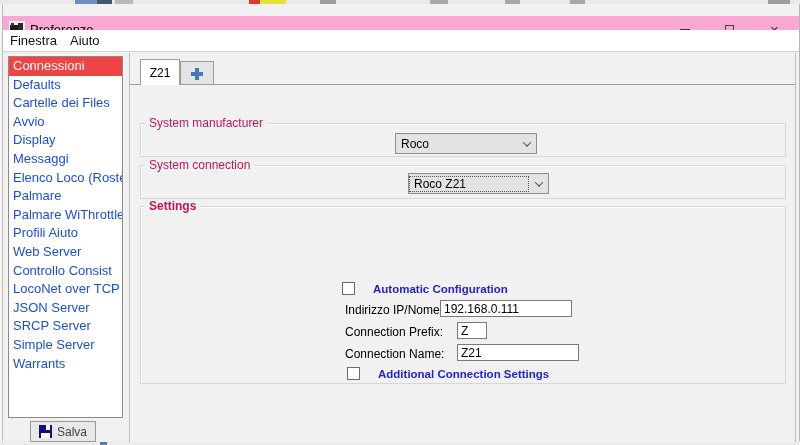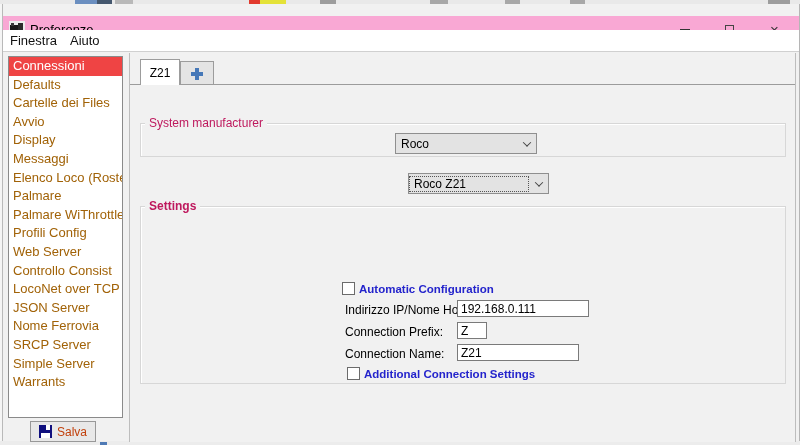--- a/index.html
+++ b/index.html
@@ -24,23 +24,23 @@
   .glyph-max { width:9px; height:9px; border:1px solid #444; display:block; }
   .glyph-close { font-size:15px; color:#333; line-height:1; }
 
   .menubar { position:absolute; left:0; top:26px; width:100%; height:22px; background:#ffffff; border-bottom:1px solid #d0d0d0; display:flex; align-items:center; }
   .menu-item { font-size:13px; color:#111; padding:2px 6px; margin-left:1px; }
 
   .body-area { position:absolute; left:0; top:49px; width:100%; height:388px; background:#f1f1f1; }
 
   
   .listbox { position:absolute; left:5px; top:3px; width:115px; height:362px; background:#fff; border:1px solid #8a8a8a; overflow:hidden; }
-  .list-item { height:18.6px; line-height:18.6px; font-size:13px; color:#a16207; padding-left:4px; white-space:nowrap; }
+  .list-item { height:18.6px; line-height:18.6px; font-size:13px; color:#1d4ed8; padding-left:4px; white-space:nowrap; }
   .list-item.selected { background:#ef4444; color:#fff; }
-  .save-btn { position:absolute; left:27px; top:368px; width:66px; height:21px; background:#e8e8e8; border:1px solid #989898; display:flex; align-items:center; justify-content:center; gap:5px; font-size:12px; color:#c2410c; }
+  .save-btn { position:absolute; left:27px; top:368px; width:66px; height:21px; background:#e8e8e8; border:1px solid #989898; display:flex; align-items:center; justify-content:center; gap:5px; font-size:12px; color:#404040; }
   .floppy { position:relative; width:13px; height:13px; background:#10107e; }
   .floppy .shutter { position:absolute; top:0; right:2px; width:4px; height:5px; background:#fff; }
   .floppy .label { position:absolute; bottom:0; left:2px; width:9px; height:5px; background:#fff; }
 
   
   .main { position:absolute; left:126px; top:0; width:667px; height:389px; border-left:1px solid #bdbdbd; border-right:1px solid #bdbdbd; border-bottom:1px solid #bdbdbd; background:#f1f1f1; }
   .tab { position:absolute; top:6px; height:26px; border:1px solid #9c9c9c; display:flex; align-items:center; justify-content:center; font-size:12px; }
   .tab-active { left:10px; width:40px; background:#ffffff; border-bottom:none; z-index:3; color:#000; }
   .tab-plus { left:50px; top:8px; height:24px; width:34px; background:#e4e4e4; border-bottom:none; z-index:1; }
   .plus-glyph { position:relative; width:12px; height:12px; }
@@ -63,21 +63,21 @@
   .combo-arrow-zone { width:19px; height:100%; display:flex; align-items:center; justify-content:center; }
   .chev { width:6px; height:6px; border-right:1.4px solid #444; border-bottom:1.4px solid #444; transform:rotate(45deg) translate(-1px,-1px); }
   .combo-manufacturer { left:265px; top:48px; width:142px; }
   .combo-connection { left:278px; top:88px; width:141px; }
 
   .checkbox { width:13px; height:13px; background:#fff; border:1px solid #6b6b6b; display:inline-block; flex:none; }
   .blue-label { font-size:11.5px; font-weight:600; color:#2424cc; }
   .field-label { font-size:12px; color:#000; }
   .txt { position:absolute; height:17px; border:1px solid #7a7a7a; background:#fff; font-size:12px; font-family:"Liberation Sans",sans-serif; color:#000; padding:0 3px; }
 
-  .row-abs { position:absolute; display:flex; align-items:center; gap:4px; }
+  .row-abs { position:absolute; display:flex; align-items:center; gap:18px; }
 </style>
 </head>
 <body>
 
 <div id="stage">
 
   <div class="bg-top">
     <div class="bg-seg" style="left:75px;width:22px;background:#6b8fc0;"></div>
     <div class="bg-seg" style="left:97px;width:15px;background:#44576e;"></div>
     <div class="bg-seg" style="left:115px;width:18px;background:#b9b9b9;"></div>
@@ -130,26 +130,25 @@
       <div class="listbox">
         <div class="list-item selected">Connessioni</div>
         <div class="list-item">Defaults</div>
         <div class="list-item">Cartelle dei Files</div>
         <div class="list-item">Avvio</div>
         <div class="list-item">Display</div>
         <div class="list-item">Messaggi</div>
         <div class="list-item">Elenco Loco (Roster)</div>
         <div class="list-item">Palmare</div>
         <div class="list-item">Palmare WiThrottle</div>
-        <div class="list-item">Profili Config</div>
+        <div class="list-item">Profili Aiuto</div>
         <div class="list-item">Web Server</div>
         <div class="list-item">Controllo Consist</div>
         <div class="list-item">LocoNet over TCP Server</div>
         <div class="list-item">JSON Server</div>
-        <div class="list-item">Nome Ferrovia</div>
         <div class="list-item">SRCP Server</div>
         <div class="list-item">Simple Server</div>
         <div class="list-item">Warrants</div>
       </div>
 
       <div class="save-btn">
         <span class="floppy">
             <span class="shutter"></span>
             <span class="label"></span>
           </span>
@@ -173,38 +172,41 @@
           <div class="groupbox gb-manufacturer">
             <span class="group-title">System manufacturer</span>
           </div>
           <div class="combo combo-manufacturer">
             <span class="combo-text">Roco</span>
             <span class="combo-arrow-zone">
                 <span class="chev"></span>
               </span>
           </div>
 
+          <div class="groupbox gb-connection">
+            <span class="group-title">System connection</span>
+          </div>
           <div class="combo combo-connection">
             <span class="combo-text focused">Roco Z21</span>
             <span class="combo-arrow-zone">
                 <span class="chev"></span>
               </span>
           </div>
 
           <div class="groupbox gb-settings">
             <span class="group-title">Settings</span>
           </div>
 
           <div class="row-abs" style="left:212px; top:197px;">
             <span class="checkbox"></span>
             <span class="blue-label">Automatic Configuration</span>
           </div>
 
           <span class="field-label" style="position:absolute; left:215px; top:218px;">Indirizzo IP/Nome Host:</span>
-          <input class="txt" style="left: 327px; top: 215px; width: 132px;" value="192.168.0.111">
+          <input class="txt" style="left: 310px; top: 215px; width: 132px;" value="192.168.0.111">
 
           <span class="field-label" style="position:absolute; left:215px; top:240px;">Connection Prefix:</span>
           <input class="txt" style="left: 327px; top: 237px; width: 30px;" value="Z">
 
           <span class="field-label" style="position:absolute; left:215px; top:262px;">Connection Name:</span>
           <input class="txt" style="left: 327px; top: 259px; width: 122px;" value="Z21">
 
           <div class="row-abs" style="left:217px; top:282px;">
             <span class="checkbox"></span>
             <span class="blue-label">Additional Connection Settings</span>

